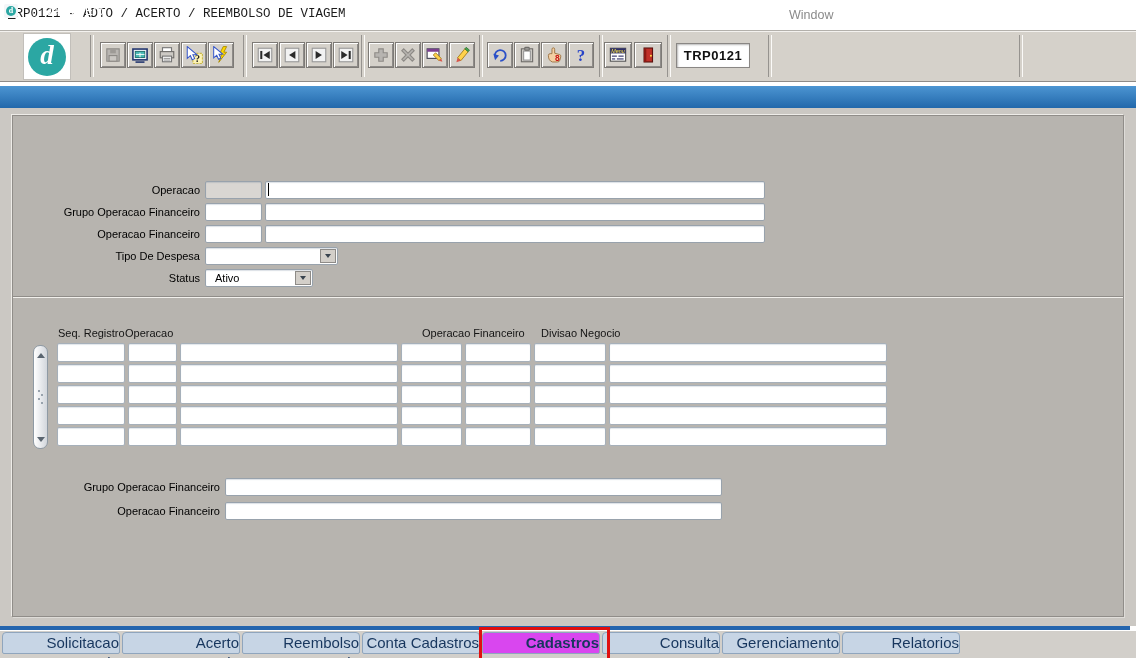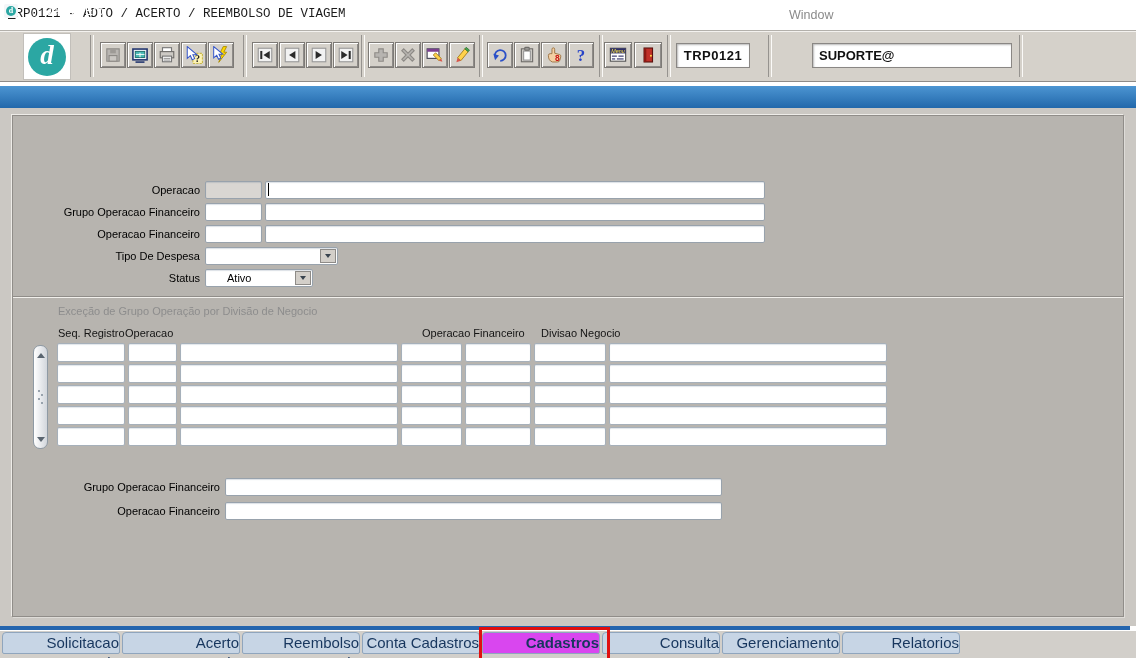--- a/index.html
+++ b/index.html
@@ -44,21 +44,21 @@
 
   .flabel{width:200px;left:0;text-align:right;font-size:11px;color:#000;}
   .blabel{width:220px;left:0;text-align:right;font-size:11px;color:#000;}
   .fld{background:#fff;border:1px solid #98a2ac;border-radius:2px;box-sizing:border-box;height:18px;
     box-shadow:inset 0 1px 1px rgba(110,130,150,.25);font-size:11px;color:#000;}
   .fld.disabled{background:#d9d6d2;}
   .caret{width:1px;height:13px;background:#000;}
   .dd-btn{position:absolute;right:1px;top:1px;bottom:1px;width:16px;background:#d3cfc9;border:1px solid #8e8b87;
     box-sizing:border-box;display:flex;align-items:center;justify-content:center;}
   .dd-btn i{width:0;height:0;border-left:3.5px solid transparent;border-right:3.5px solid transparent;border-top:4.5px solid #39434e;}
-  .dd-text{padding-left:21px;line-height:16px;}
+  .dd-text{padding-left:9px;line-height:16px;}
 
   .groove{left:13px;top:296px;width:1110px;height:0;border-top:1px solid #908d89;border-bottom:1px solid #f2f0ec;}
   .section-title{left:58px;top:305px;font-size:11px;color:#8d8d8d;}
   .ghead{top:327px;font-size:11px;color:#141414;}
 
   
   .grid-body{left:0;top:343px;width:900px;}
   .grid-row{position:relative;height:21px;}
   .cell{position:absolute;top:0;height:19px;background:#fff;border:1px solid #a6b0ba;border-radius:2px;
     box-sizing:border-box;box-shadow:inset 0 1px 1px rgba(120,140,160,.22);}
@@ -241,21 +241,20 @@
   </div>
   <div class="abs btn" style="left:634px;width:28px">
     <svg width="18" height="18" viewBox="0 0 16 16">
         <rect x="4.5" y="1.8" width="7.5" height="12.4" fill="#c03028" stroke="#5a100c"></rect>
         <path d="M4.5,1.8 L6.5,3.2 L6.5,14.2 L4.5,14.2 Z" fill="#8c1a14"></path>
         <circle cx="10.6" cy="8.6" r="0.9" fill="#ffd84a"></circle>
       </svg>
   </div>
 
   <div class="abs tfield center" style="left:676px;width:74px">TRP0121</div>
-  <div class="abs tfield left" style="left:812px;width:200px">SUPORTE@</div>
 
   <div class="abs appbar"></div>
   <div class="abs appbar-icon">
       <i>d</i>
     </div>
   <div class="abs appbar-title">Denver Erp</div>
 
   <div class="abs frame"></div>
   <div class="abs panel"></div>
 
@@ -283,21 +282,20 @@
 
   <div class="abs flabel" style="top:272px">Status</div>
   <div class="abs fld" style="left:205px;top:269px;width:108px">
     <span class="dd-text">Ativo</span>
     <span class="dd-btn">
         <i></i>
       </span>
   </div>
 
   <div class="abs groove"></div>
-  <div class="abs section-title">Exceção de Grupo Operação por Divisão de Negocio</div>
 
   <div class="abs ghead" style="left:58px">Seq. Registro</div>
   <div class="abs ghead" style="left:125px">Operacao</div>
   <div class="abs ghead" style="left:422px">Operacao Financeiro</div>
   <div class="abs ghead" style="left:541px">Divisao Negocio</div>
 
   <div class="abs vscroll">
     <div class="vs-up">
         <i></i>
       </div>

